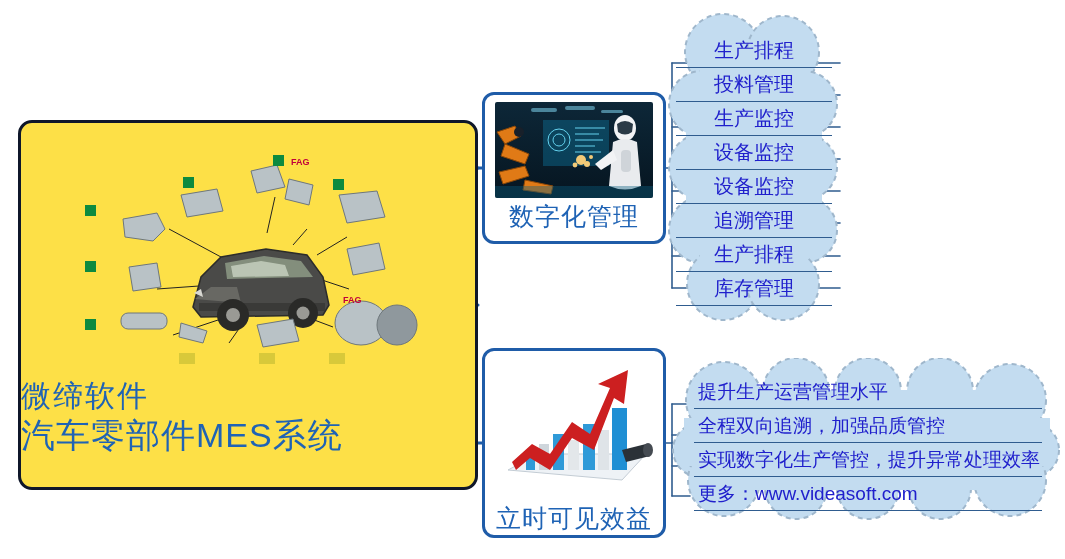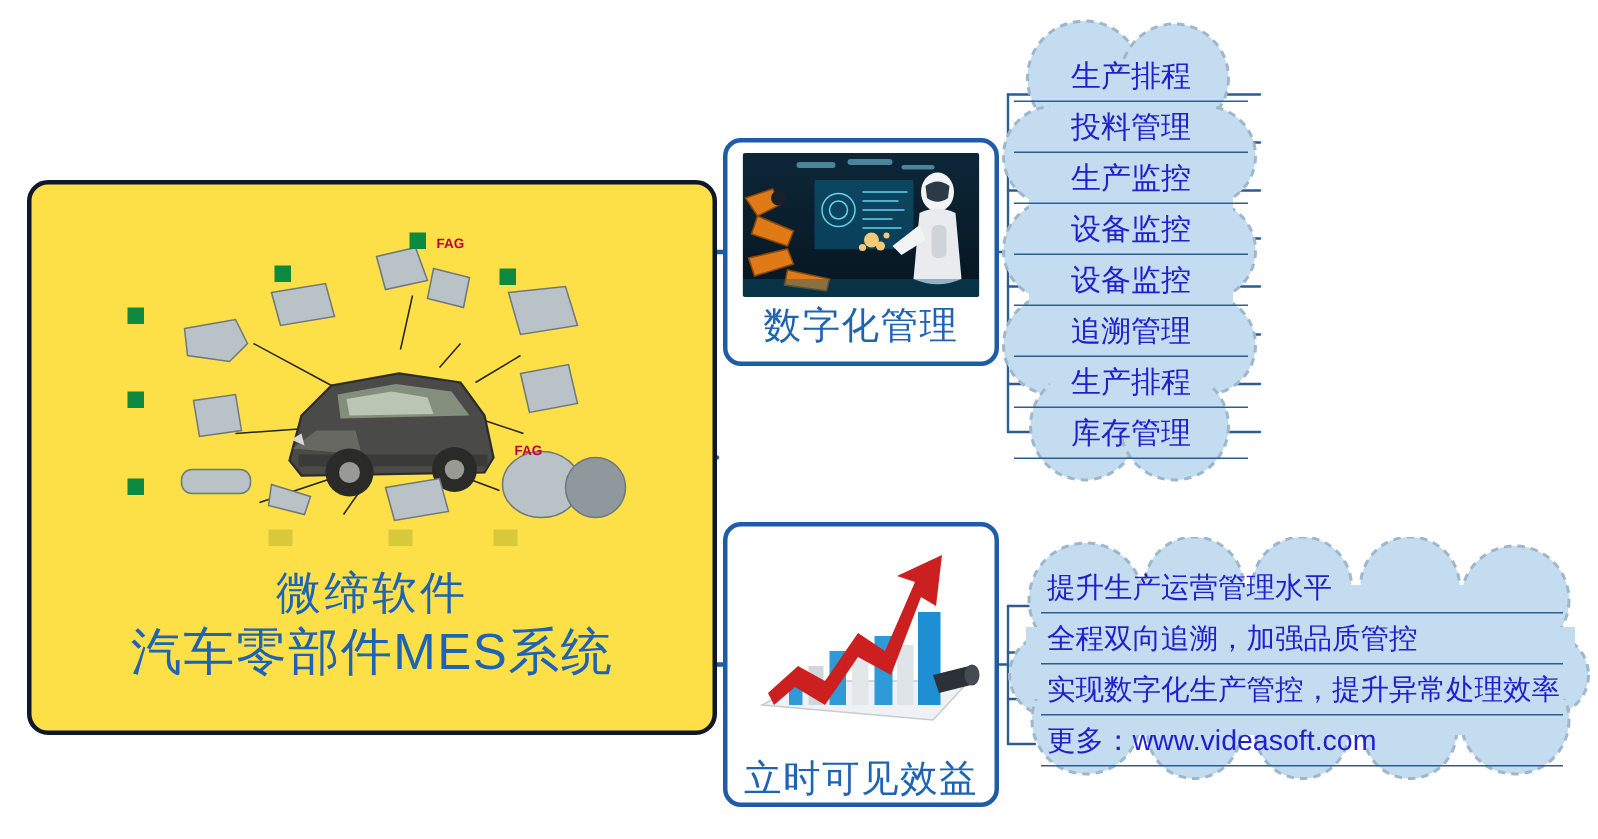--- a/index.html
+++ b/index.html
@@ -13,21 +13,21 @@
   #wires{position:absolute;left:0;top:0;width:1065px;height:559px;z-index:1;}
 
   
   .main-card{
     position:absolute;left:18px;top:120px;width:460px;height:370px;
     border:3px solid #0f172a;border-radius:14px;background:#fde047;
     z-index:3;box-sizing:border-box;
   }
   .car-art{position:absolute;left:40px;top:14px;width:380px;height:240px;}
   .main-title{
-    position:absolute;left:0;right:0;top:255px;text-align:center;
+    position:absolute;left:0;right:0;top:255px;text-align:left;
     color:#1F63B5;line-height:1.22;
   }
   .main-title .t1{font-size:30px;letter-spacing:2px;}
   .main-title .t2{font-size:34px;letter-spacing:1px;}
 
   
   .photo-card{
     position:absolute;border:3px solid #1F5CA8;border-radius:12px;
     background:#ffffff;z-index:3;box-sizing:border-box;
     display:flex;flex-direction:column;align-items:center;

